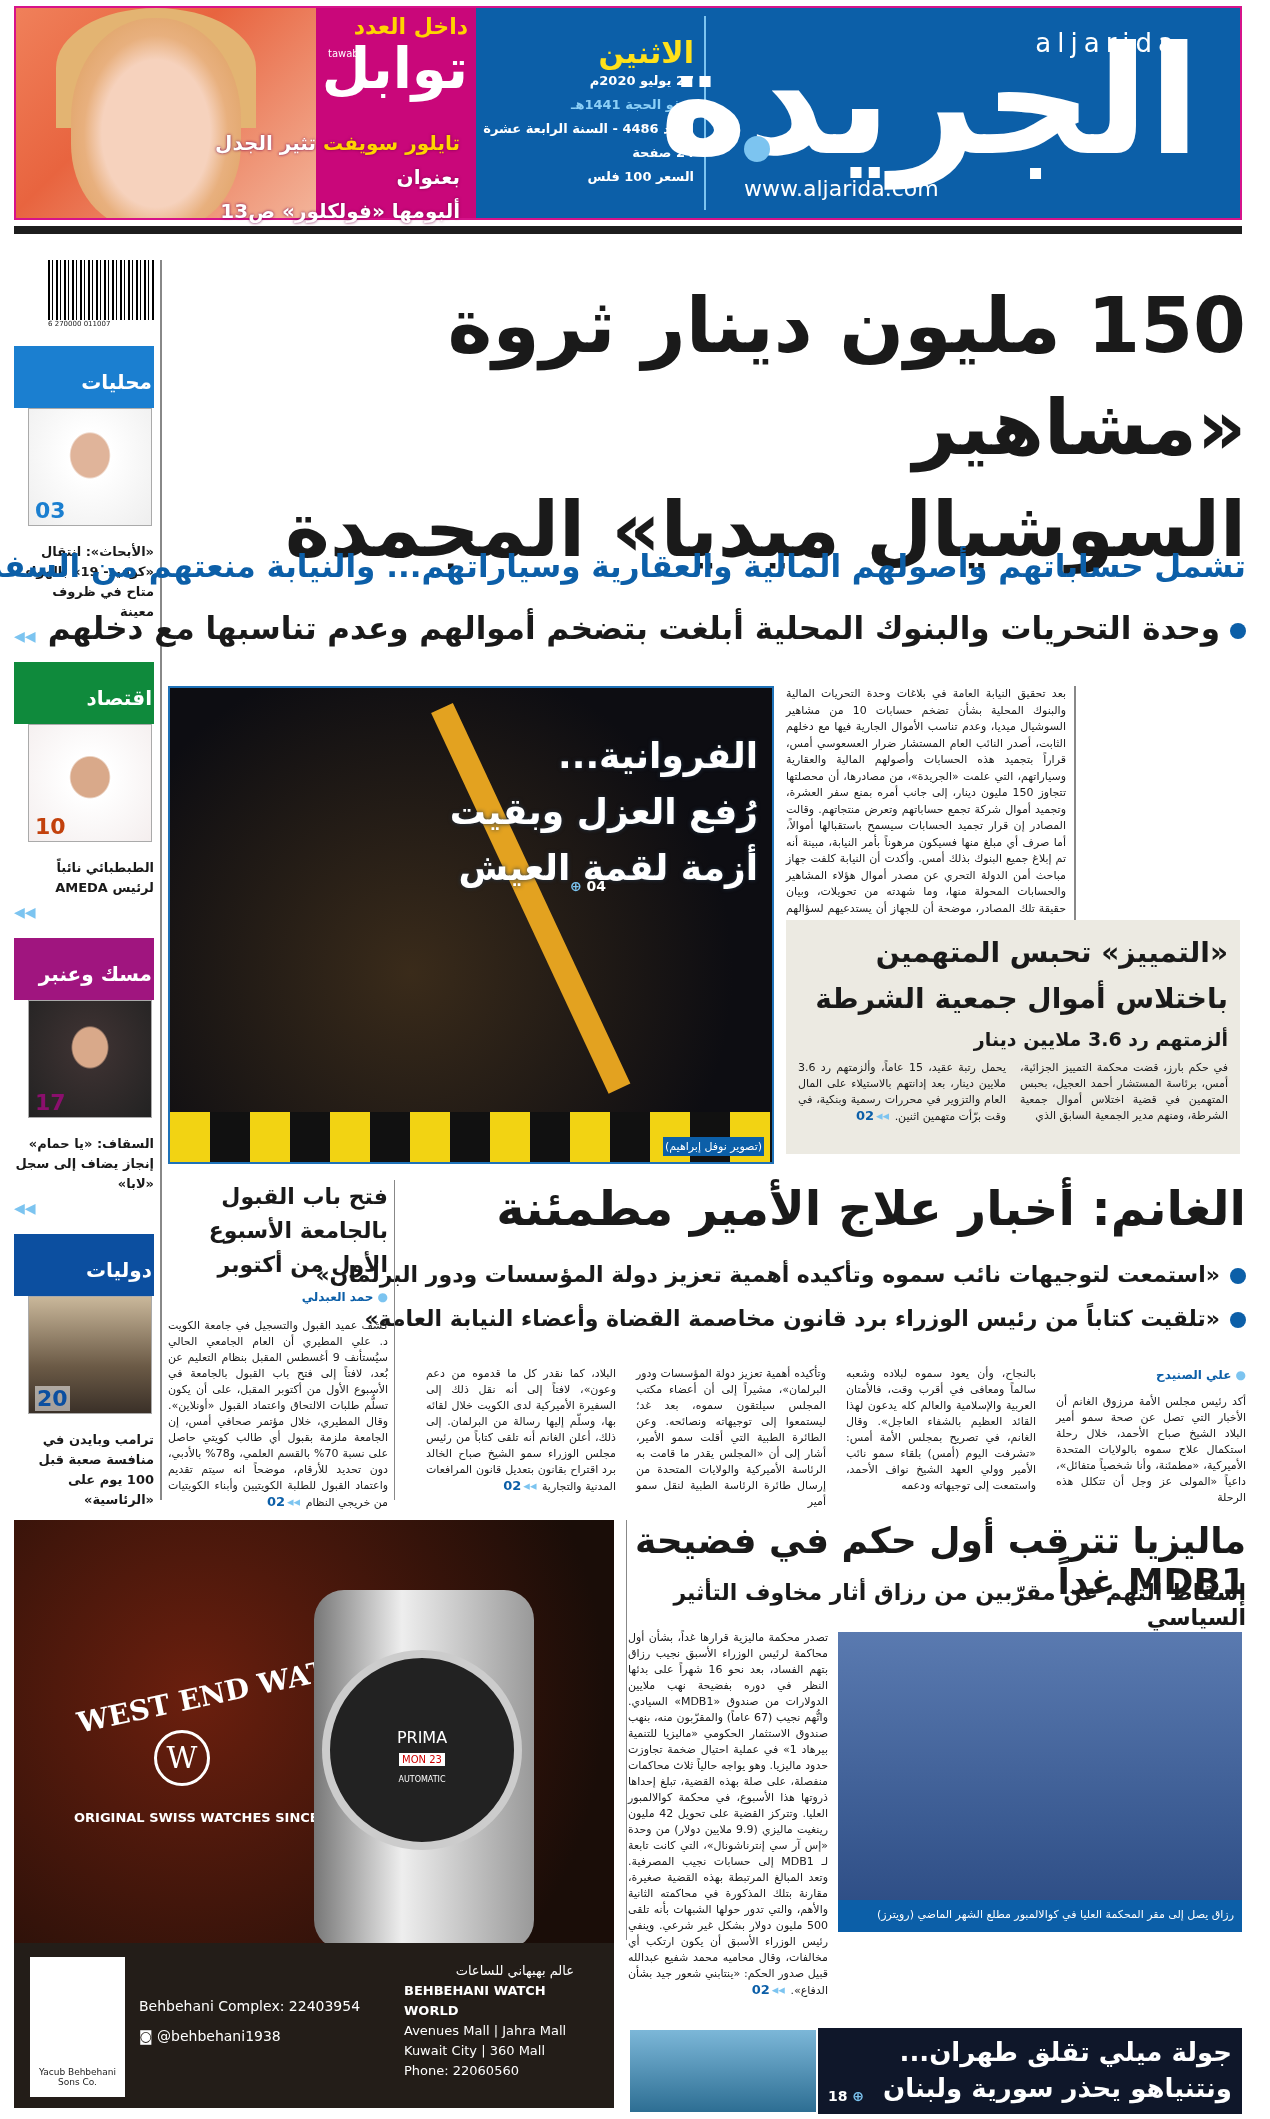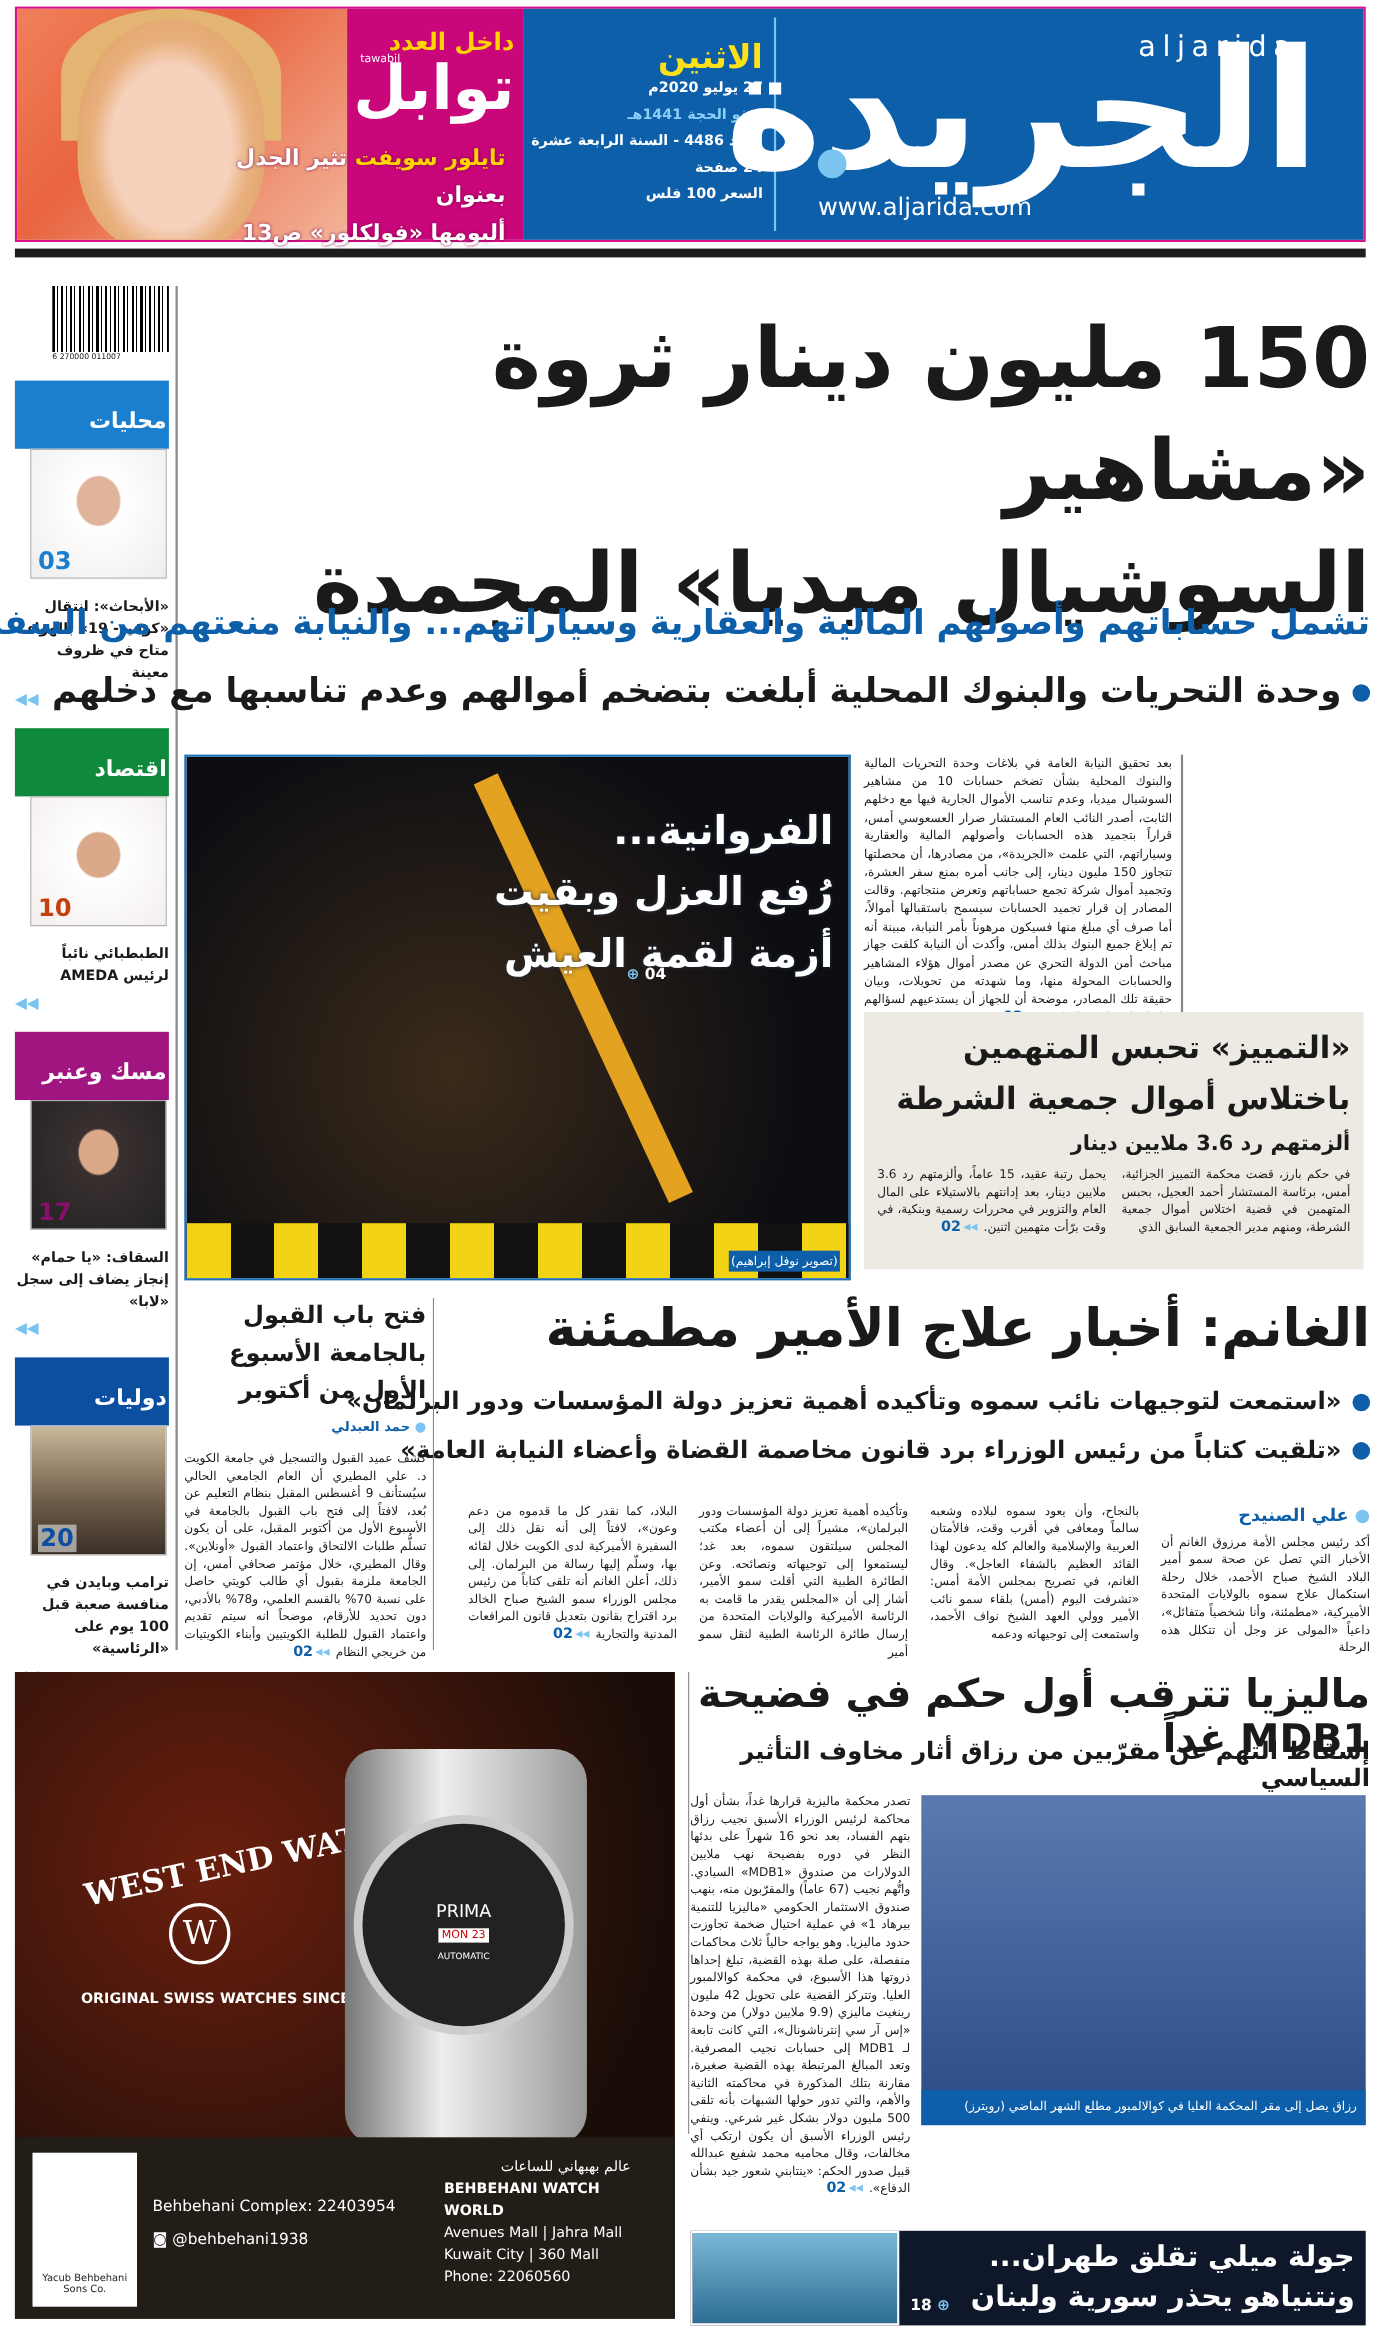--- a/index.html
+++ b/index.html
@@ -3,21 +3,21 @@
 <meta charset="utf-8">
 <style>
 *{box-sizing:border-box;margin:0;padding:0}
 body{width:1270px;height:2119px;background:#fff;font-family:"DejaVu Sans","Liberation Sans",sans-serif;direction:rtl;position:relative;overflow:hidden;color:#1a1a1a}
 .abs{position:absolute}
 
 #masthead{left:14px;top:6px;width:1228px;height:214px;border:2px solid #d6138a;display:flex;direction:ltr}
 #promo-photo{width:300px;height:100%;background:linear-gradient(135deg,#f0805a,#e8643f 40%,#f3b49a);position:relative;overflow:hidden}
 #promo-photo .face{position:absolute;left:55px;top:10px;width:170px;height:210px;border-radius:48% 48% 40% 40%;background:radial-gradient(ellipse at 50% 55%,#f6d2bd 0 45%,#e8b07e 60%,#d99a55 100%)}
 #promo-photo .hair{position:absolute;left:40px;top:0;width:200px;height:120px;border-radius:50% 50% 0 0;background:#e3b472}
-#promo-box{width:160px;background:#c9077a;color:#fff;padding:18px 8px;text-align:right;direction:rtl;position:relative}
+#promo-box{width:160px;background:#c9077a;color:#fff;padding:6px 8px;text-align:right;direction:rtl;position:relative}
 #promo-box .inside{color:#ffd400;font-weight:bold;font-size:22px}
 #promo-box .brand{font-size:56px;font-weight:bold;line-height:1;margin-top:2px;font-family:"DejaVu Sans",sans-serif}
 #promo-box .latin{font-size:10px;position:absolute;left:12px;top:40px;direction:ltr}
 #promo-lines{position:absolute;left:150px;top:126px;width:310px;text-align:right;direction:rtl;color:#fff;font-weight:bold;font-size:20px;line-height:34px;text-shadow:0 0 3px #7a0049}
 #promo-lines .hl{color:#ffd400}
 #infobox{flex:1;background:#0c5fa8;display:flex;direction:ltr}
 #datebox{width:230px;border-right:2px solid #7cc4f0;margin:8px 0;padding:20px 10px 0 0;text-align:right;direction:rtl;color:#fff;font-weight:bold}
 #datebox .day{color:#ffe11a;font-size:30px;line-height:1.1}
 #datebox div{font-size:13px;line-height:24px}
 #datebox .hijri{color:#8dd0f7}
@@ -56,21 +56,21 @@
 .pgref::before{content:"◂◂";color:#7cc4f0;margin:0 2px}
 
 #tamyeez{left:786px;top:920px;width:454px;height:234px;background:#eceae2;padding:10px 12px}
 #tamyeez h2{font-size:28px;text-align:right;line-height:46px;font-weight:bold}
 #tamyeez h3{font-size:19px;text-align:right;margin-top:6px;font-weight:bold}
 #tamyeez .cols{display:flex;gap:14px;margin-top:10px}
 #tamyeez .cols p{flex:1;font-size:11px;line-height:16px;text-align:justify}
 
 #ghanim-title{right:24px;top:1180px;width:840px;text-align:right;font-size:48px;font-weight:bold}
 .gh-sub{right:24px;width:840px;text-align:right;font-size:22px;font-weight:bold;white-space:nowrap}
-#gh-author{right:24px;top:1368px;color:#0c5fa8;font-size:16px;font-weight:bold}
+#gh-author{right:24px;top:1368px;color:#0c5fa8;font-size:12px;font-weight:bold}
 .gh-col{top:1366px;width:190px;font-size:11px;line-height:16px;text-align:justify}
 
 #uni{left:168px;top:1180px;width:220px}
 #uni h2{font-size:22px;text-align:right;line-height:34px;font-weight:bold}
 #uni .auth{color:#0c5fa8;font-size:12px;font-weight:bold;text-align:right;margin:8px 0 14px}
 #uni p{font-size:11px;line-height:16px;text-align:justify}
 #uni-div{left:394px;top:1180px;width:1px;height:320px;background:#888}
 
 #ad{left:14px;top:1520px;width:600px;height:588px;background:radial-gradient(circle at 30% 30%,#6b1f0e,#1a0d08 70%);overflow:hidden;direction:ltr}
 #ad .brand{position:absolute;left:60px;top:150px;color:#fff;font-family:"DejaVu Serif",serif;font-size:28px;font-weight:bold;transform:rotate(-12deg)}

